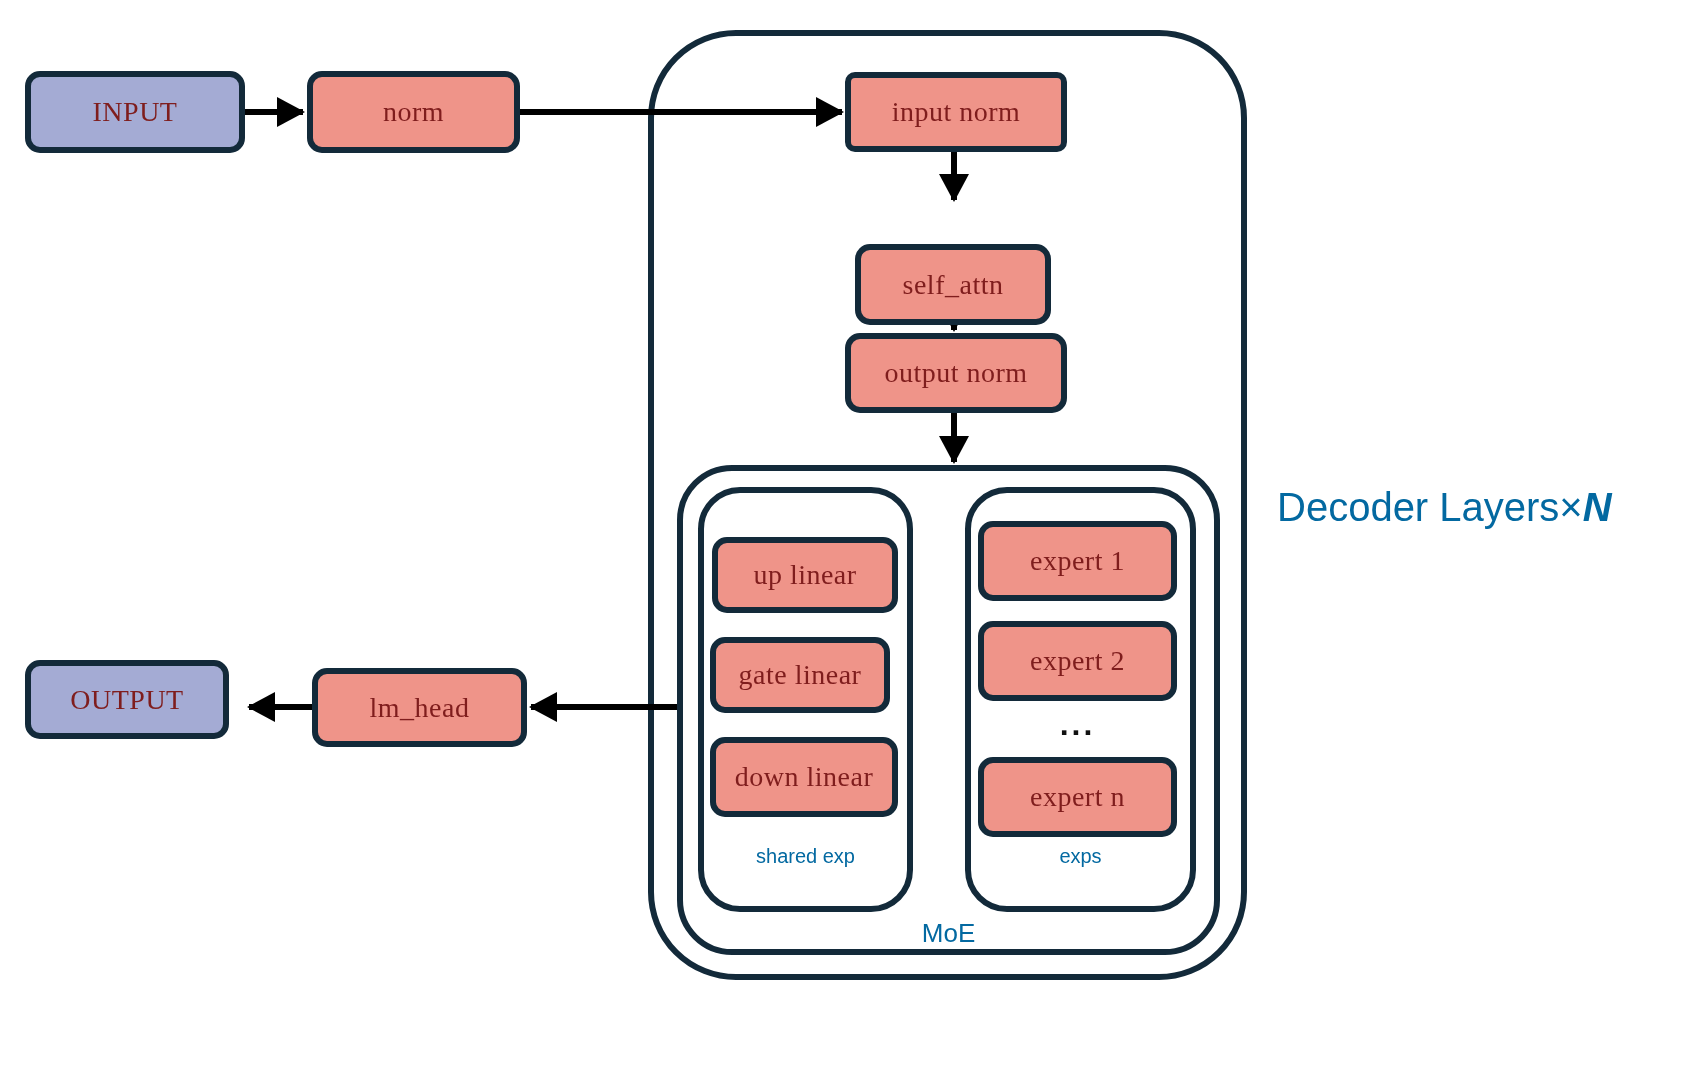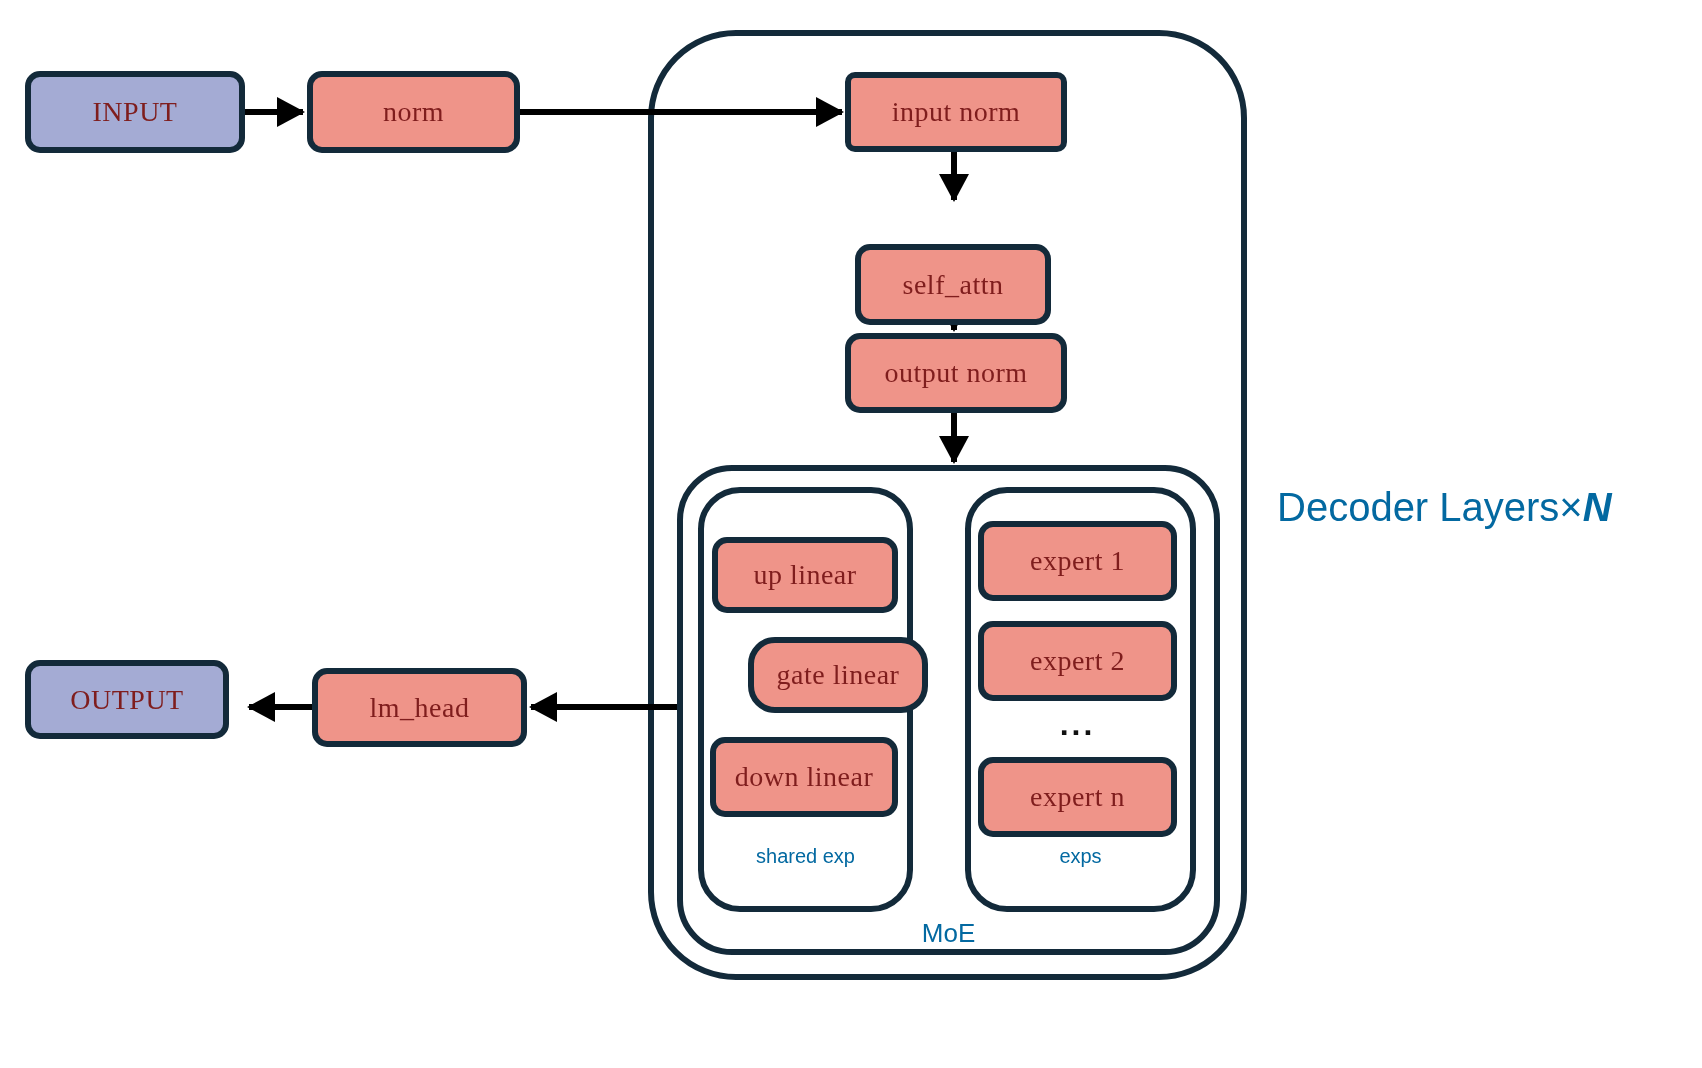--- a/index.html
+++ b/index.html
@@ -66,21 +66,21 @@
     <line x1="312" y1="707" x2="249" y2="707" stroke="#000" stroke-width="6" marker-end="url(#ah)"></line>
   </svg>
 
   <div class="box io" style="left:25px;top:71px;width:220px;height:82px;">INPUT</div>
   <div class="box module" style="left:307px;top:71px;width:213px;height:82px;">norm</div>
   <div class="box module" style="left:845px;top:72px;width:222px;height:80px;border-radius:10px;">input norm</div>
   <div class="box module" style="left:855px;top:202px;width:196px;height:81px;margin-top:42px;">self_attn</div>
   <div class="box module" style="left:845px;top:333px;width:222px;height:80px;">output norm</div>
 
   <div class="box module" style="left:712px;top:537px;width:186px;height:76px;">up linear</div>
-  <div class="box module" style="left:748px;top:637px;width:180px;height:76px;border-radius:27px;">gate linear</div>
+  <div class="box module" style="left:710px;top:637px;width:180px;height:76px;">gate linear</div>
   <div class="box module" style="left:710px;top:737px;width:188px;height:80px;">down linear</div>
   <div class="lbl lbl-sub" style="left:698px;top:846px;width:215px;">shared exp</div>
 
   <div class="box module" style="left:978px;top:521px;width:199px;height:80px;">expert 1</div>
   <div class="box module" style="left:978px;top:621px;width:199px;height:80px;">expert 2</div>
   <div class="dots" style="left:978px;top:708px;width:199px;">...</div>
   <div class="box module" style="left:978px;top:757px;width:199px;height:80px;text-align:center;">expert n</div>
   <div class="lbl lbl-sub" style="left:965px;top:846px;width:231px;">exps</div>
 
   <div class="lbl lbl-moe" style="left:677px;top:920px;width:543px;">MoE</div>

